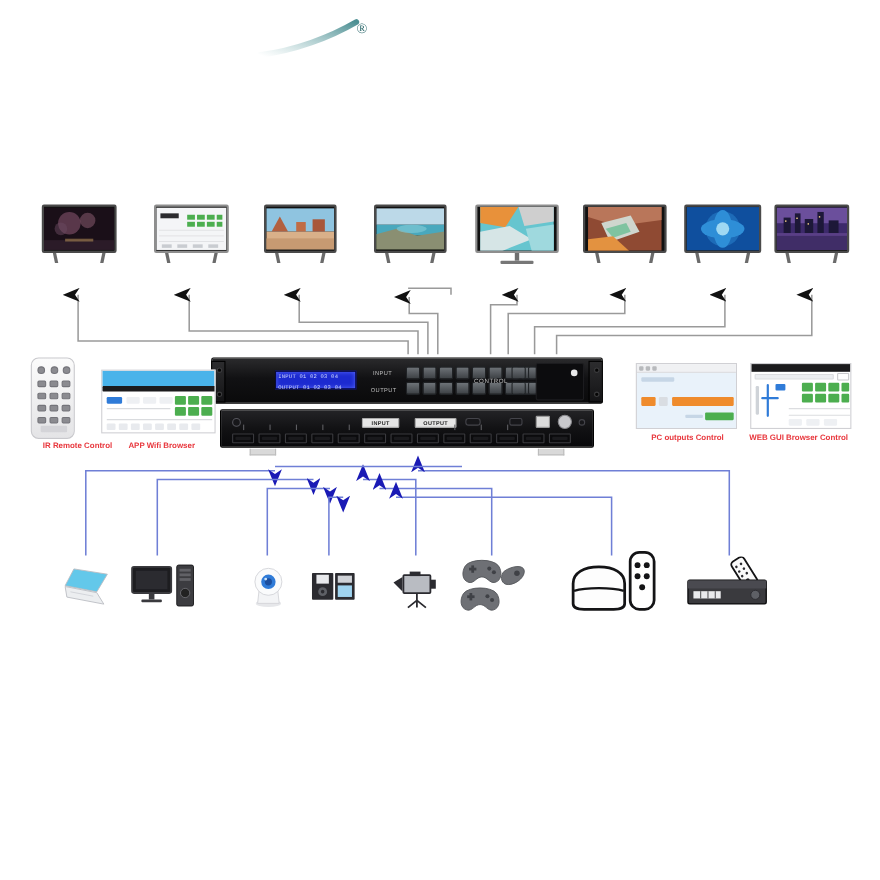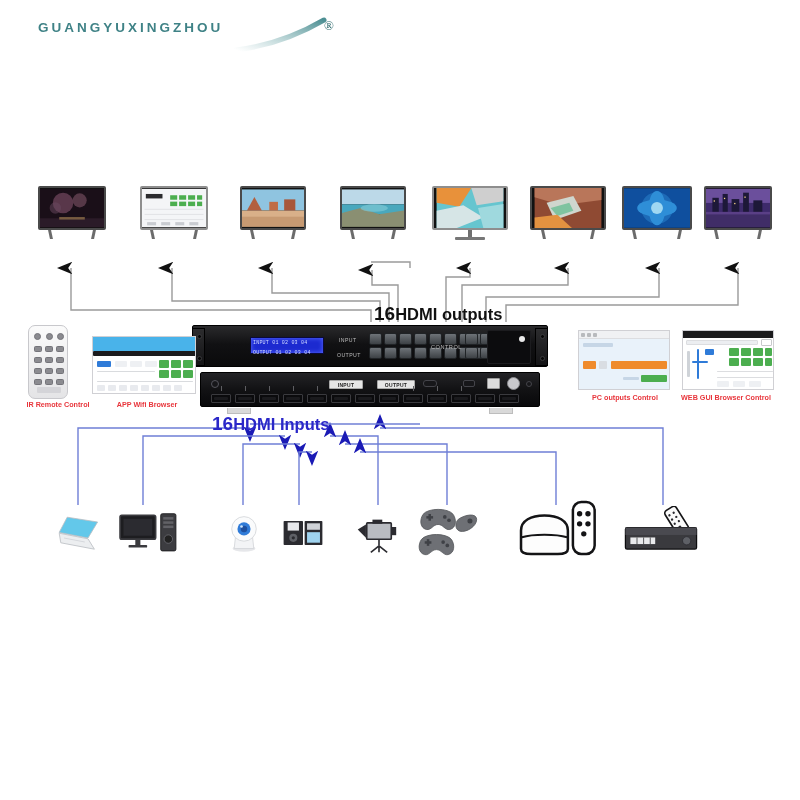--- a/index.html
+++ b/index.html
@@ -189,21 +189,20 @@
     <svg class="logo-swoosh" viewBox="0 0 104 36">
       <defs>
         <linearGradient id="sw" x1="0" y1="1" x2="1" y2="0">
           <stop offset="0" stop-color="#7fb3b5" stop-opacity="0"></stop>
           <stop offset="1" stop-color="#4d8f93" stop-opacity="1"></stop>
         </linearGradient>
       </defs>
       <path d="M2 34 C 34 30, 66 18, 90 4" stroke="url(#sw)" stroke-width="5" fill="none" stroke-linecap="round"></path>
     </svg>
     <div class="logo-r">®</div>
-    <div class="logo-sub">GUANGYUXINGZHOU</div>
   </div>
 
   <svg class="wires" viewBox="0 0 800 800">
     <defs>
       <marker id="ar-blk" markerWidth="9" markerHeight="11" refX="4.5" refY="10" orient="auto">
         <path d="M4.5 0 L9 11 L4.5 8 L0 11 Z" fill="#111"></path>
       </marker>
       <marker id="ar-blu" markerWidth="9" markerHeight="11" refX="4.5" refY="10" orient="auto">
         <path d="M4.5 0 L9 11 L4.5 8 L0 11 Z" fill="#1a1ab5"></path>
       </marker>
@@ -389,26 +388,20 @@
         <rect y="36" width="100" height="24" fill="#5a3f86"></rect>
         <rect y="40" width="100" height="20" fill="#2e2154" opacity=".6"></rect>
       </svg>
     </div>
     <div class="tv-stand-wrap">
         <div class="tv-leg l"></div>
         <div class="tv-leg r"></div>
       </div>
   </div>
 
-  <div class="lbl-out">
-    <b>16</b><span>HDMI outputs</span>
-  </div>
-  <div class="lbl-in">
-    <b>16</b><span>HDMI Inputs</span>
-  </div>
 
   <div class="matrix-front">
     <div class="ear l">
       <div class="ear-hole" style="top:5px"></div>
         <div class="ear-hole" style="top:27px"></div>
     </div>
     <div class="ear r">
       <div class="ear-hole" style="top:5px"></div>
         <div class="ear-hole" style="top:27px"></div>
     </div>
@@ -507,21 +500,21 @@
       <div class="rk" style="left:16px; top:31px"></div>
       <div class="rk" style="left:27px; top:31px"></div>
     <div class="rk" style="left:5px;  top:42px"></div>
       <div class="rk" style="left:16px; top:42px"></div>
       <div class="rk" style="left:27px; top:42px"></div>
     <div class="rk" style="left:5px;  top:53px"></div>
       <div class="rk" style="left:16px; top:53px"></div>
       <div class="rk" style="left:27px; top:53px"></div>
     <div class="remote-logo"></div>
   </div>
-  <div class="ctrl-cap" style="left:14px; top:400px; width:88px;">IR Remote Control</div>
+  <div class="ctrl-cap" style="left:14px; top:400px; width:88px;text-align:right;">IR Remote Control</div>
 
   <div class="panel" style="left:92px; top:336px; width:104px; height:58px;">
     <div class="p-topbar" style="height:14px; background:#49b3ea;"></div>
     <div class="p-cell" style="left:0; top:14px; width:104px; height:5px; background:#1b1b1d;"></div>
     <div class="p-cell" style="left:4px; top:24px; width:14px; height:6px; background:#2f7bd8;"></div>
     <div class="p-cell" style="left:22px; top:24px; width:12px; height:6px; background:#eef0f3;"></div>
     <div class="p-cell" style="left:37px; top:24px; width:12px; height:6px; background:#eef0f3;"></div>
     <div class="p-cell" style="left:52px; top:24px; width:12px; height:6px; background:#eef0f3;"></div>
     <div class="p-cell" style="left:66px; top:23px; width:10px; height:8px; background:#4cae4f;"></div>
     <div class="p-cell" style="left:78px; top:23px; width:10px; height:8px; background:#4cae4f;"></div>

